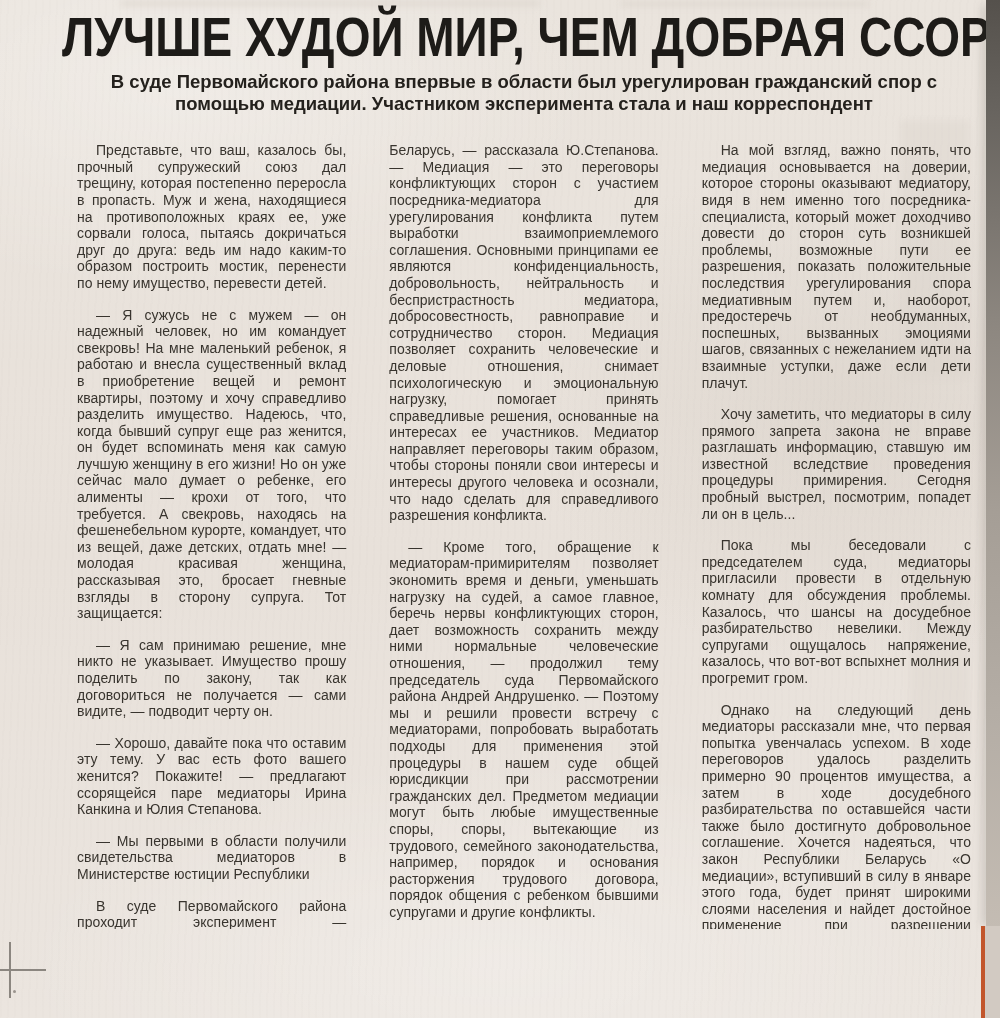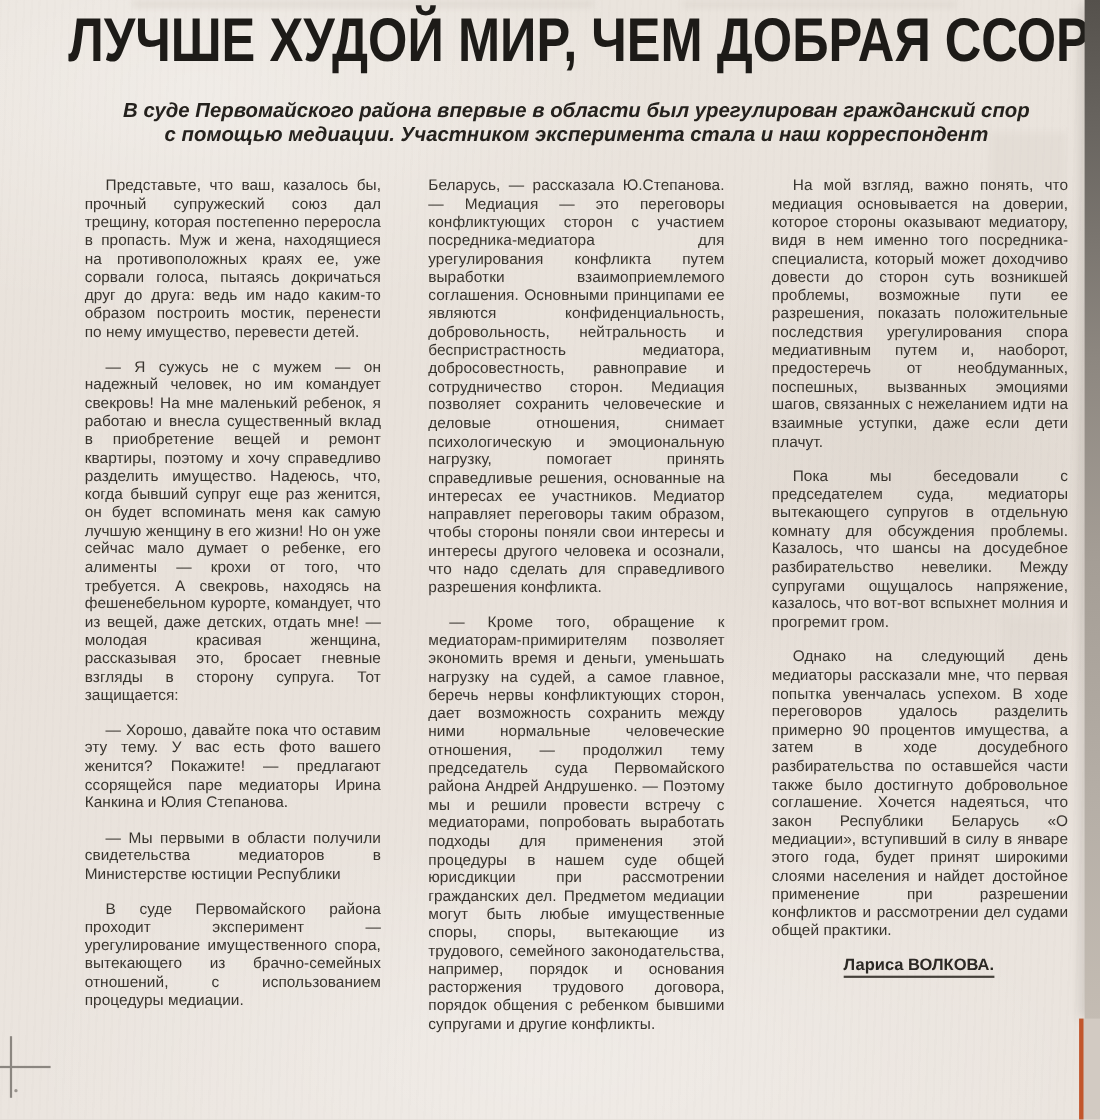--- a/index.html
+++ b/index.html
@@ -46,22 +46,22 @@
   .article{position:absolute;left:62px;top:6px;width:924px;}
 
   .headline{
     margin:2px 0 0;text-align:center;
     font-size:46px;font-weight:700;line-height:1.04;
     color:#1d1b18;letter-spacing:0;
     transform:scaleY(1.22);transform-origin:50% 0;
     white-space:nowrap;font-stretch:condensed;
   }
   .subtitle{
-    margin:33px auto 12px;max-width:832px;
-    font-weight:700;font-style:italic;
+    margin:15px auto 12px;max-width:832px;
+    font-weight:700;
     font-size:18.5px;line-height:1.2;text-align:center;color:#24211d;
   }
 
   .columns{display:flex;gap:13px;margin-top:8px;}
   .col{flex:1 1 0;min-width:0;height:802px;overflow:hidden;}
   .para{
     margin:15px;text-indent:19px;text-align:justify;
     font-size:14px;line-height:16.6px;color:#38342e;
     letter-spacing:.05px;hyphens:auto;-webkit-hyphens:auto;
   }
@@ -84,32 +84,34 @@
   <div class="ghost g4"></div>
 
   <div class="article">
     <h1 class="headline">ЛУЧШЕ ХУДОЙ МИР, ЧЕМ ДОБРАЯ ССОРА</h1>
     <p class="subtitle">В суде Первомайского района впервые в области был урегулирован гражданский спор с помощью медиации. Участником эксперимента стала и наш корреспондент</p>
 
     <div class="columns">
       <div class="col">
           <p class="para">Представьте, что ваш, казалось бы, прочный супружеский союз дал трещину, которая постепенно переросла в пропасть. Муж и жена, находящиеся на противоположных краях ее, уже сорвали голоса, пытаясь докричаться друг до друга: ведь им надо каким-то образом построить мостик, перенести по нему имущество, перевести детей.</p>
           <p class="para">— Я сужусь не с мужем — он надежный человек, но им командует свекровь! На мне маленький ребенок, я работаю и внесла существенный вклад в приобретение вещей и ремонт квартиры, поэтому и хочу справедливо разделить имущество. Надеюсь, что, когда бывший супруг еще раз женится, он будет вспоминать меня как самую лучшую женщину в его жизни! Но он уже сейчас мало думает о ребенке, его алименты — крохи от того, что требуется. А свекровь, находясь на фешенебельном курорте, командует, что из вещей, даже детских, отдать мне! — молодая красивая женщина, рассказывая это, бросает гневные взгляды в сторону супруга. Тот защищается:</p>
+          <p class="para">— Я сам принимаю решение, мне никто не указывает. Имущество прошу поделить по закону, так как договориться не получается — сами видите, — подводит черту он.</p>
           <p class="para">— Хорошо, давайте пока что оставим эту тему. У вас есть фото вашего женится? Покажите! — предлагают ссорящейся паре медиаторы Ирина Канкина и Юлия Степанова.</p>
           <p class="para">— Мы первыми в области получили свидетельства медиаторов в Министерстве юстиции Республики</p>
           <p class="para">В суде Первомайского района проходит эксперимент — урегулирование имущественного спора, вытекающего из брачно-семейных отношений, с использованием процедуры медиации.</p>
         </div>
       <div class="col">
           <p class="para cont">Беларусь, — рассказала Ю.Степанова. — Медиация — это переговоры конфликтующих сторон с участием посредника-медиатора для урегулирования конфликта путем выработки взаимоприемлемого соглашения. Основными принципами ее являются конфиденциальность, добровольность, нейтральность и беспристрастность медиатора, добросовестность, равноправие и сотрудничество сторон. Медиация позволяет сохранить человеческие и деловые отношения, снимает психологическую и эмоциональную нагрузку, помогает принять справедливые решения, основанные на интересах ее участников. Медиатор направляет переговоры таким образом, чтобы стороны поняли свои интересы и интересы другого человека и осознали, что надо сделать для справедливого разрешения конфликта.</p>
           <p class="para">— Кроме того, обращение к медиаторам-примирителям позволяет экономить время и деньги, уменьшать нагрузку на судей, а самое главное, беречь нервы конфликтующих сторон, дает возможность сохранить между ними нормальные человеческие отношения, — продолжил тему председатель суда Первомайского района Андрей Андрушенко. — Поэтому мы и решили провести встречу с медиаторами, попробовать выработать подходы для применения этой процедуры в нашем суде общей юрисдикции при рассмотрении гражданских дел. Предметом медиации могут быть любые имущественные споры, споры, вытекающие из трудового, семейного законодательства, например, порядок и основания расторжения трудового договора, порядок общения с ребенком бывшими супругами и другие конфликты.</p>
         </div>
       <div class="col">
         <div>
             <p class="para">На мой взгляд, важно понять, что медиация основывается на доверии, которое стороны оказывают медиатору, видя в нем именно того посредника-специалиста, который может доходчиво довести до сторон суть возникшей проблемы, возможные пути ее разрешения, показать положительные последствия урегулирования спора медиативным путем и, наоборот, предостеречь от необдуманных, поспешных, вызванных эмоциями шагов, связанных с нежеланием идти на взаимные уступки, даже если дети плачут.</p>
-            <p class="para">Пока мы беседовали с председателем суда, медиаторы вытекающего супругов в отдельную комнату для обсуждения проблемы. Казалось, что шансы на досудебное разбирательство невелики. Между супругами ощущалось напряжение, казалось, что вот-вот вспыхнет молния и прогремит гром.</p>
+            <p class="para">Хочу заметить, что медиаторы в силу прямого запрета закона не вправе разглашать информацию, ставшую им известной вследствие проведения процедуры примирения. Сегодня пробный выстрел, посмотрим, попадет ли он в цель...</p>
+            <p class="para">Пока мы беседовали с председателем суда, медиаторы пригласили провести в отдельную комнату для обсуждения проблемы. Казалось, что шансы на досудебное разбирательство невелики. Между супругами ощущалось напряжение, казалось, что вот-вот вспыхнет молния и прогремит гром.</p>
             <p class="para">Однако на следующий день медиаторы рассказали мне, что первая попытка увенчалась успехом. В ходе переговоров удалось разделить примерно 90 процентов имущества, а затем в ходе досудебного разбирательства по оставшейся части также было достигнуто добровольное соглашение. Хочется надеяться, что закон Республики Беларусь «О медиации», вступивший в силу в январе этого года, будет принят широкими слоями населения и найдет достойное применение при разрешении конфликтов и рассмотрении дел судами общей практики.</p>
           </div>
         <div class="byline-row">
           <span class="byline">Лариса ВОЛКОВА.</span>
         </div>
       </div>
     </div>
   </div>
 
   <div class="edge-right"></div>

